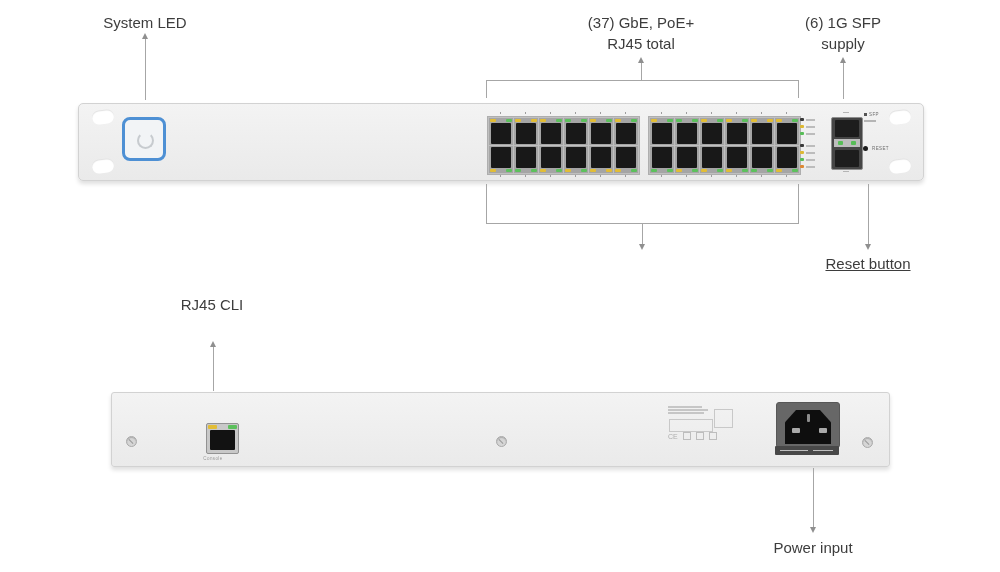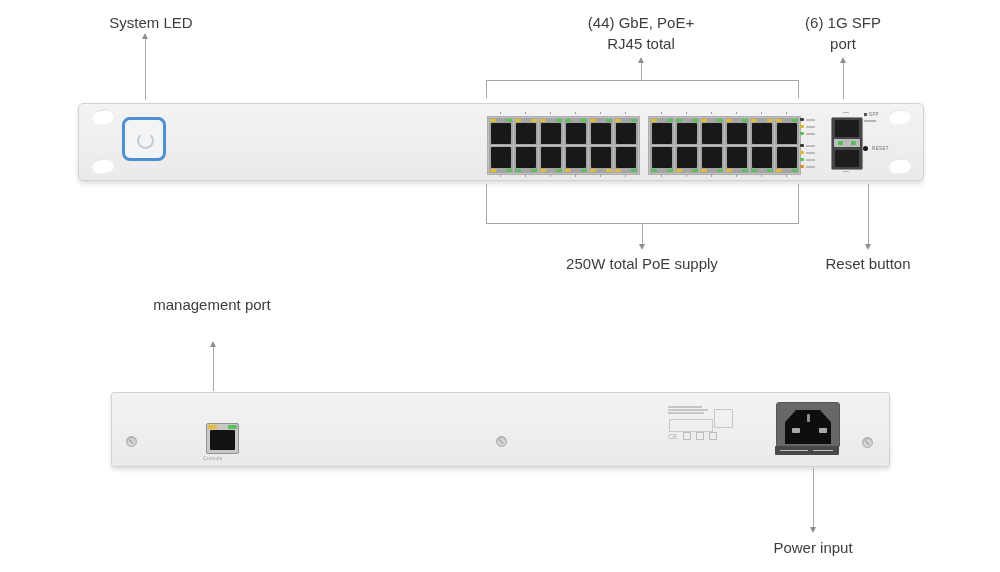--- a/index.html
+++ b/index.html
@@ -71,35 +71,35 @@
   .power-slot{position:absolute;width:8px;height:5px;background:#a9a9a9;border-radius:1px;}
   .power-pin{position:absolute;width:3px;height:8px;background:#8d8d8d;border-radius:1px;}
   .power-strip{position:absolute;left:775px;top:446px;width:64px;height:9px;background:#484848;border-radius:1px;}
   .power-strip i{position:absolute;top:3.5px;height:1.5px;background:rgba(255,255,255,.65);}
 </style>
 </head>
 <body>
 
 <div class="canvas">
 
-  <div class="lbl" style="left:151px;top:12px;text-align:center;">System LED</div>
+  <div class="lbl" style="left:145px;top:12px;text-align:center;">System LED</div>
   <div class="arr arr-up" style="left:145px;top:33px;"></div>
   <div class="vline" style="left:145px;top:39px;height:61px;"></div>
 
   <div class="lbl" style="left:641px;top:12px;">
-    <div>(44) GbE, PoE+</div>
+    <div>(37) GbE, PoE+</div>
     <div>RJ45 total</div>
   </div>
   <div class="arr arr-up" style="left:641px;top:57px;"></div>
   <div class="vline" style="left:641px;top:63px;height:17px;"></div>
   <div class="bracket-down" style="left:486px;top:80px;width:311px;height:17px;"></div>
 
   <div class="lbl" style="left:843px;top:12px;">
     <div>(6) 1G SFP</div>
-    <div>port</div>
+    <div>supply</div>
   </div>
   <div class="arr arr-up" style="left:843px;top:57px;"></div>
   <div class="vline" style="left:843px;top:63px;height:36px;"></div>
 
   <div class="chassis" style="left:78px;top:103px;width:844px;height:76px;">
 
     <div class="slot" style="left:13px;top:6px;"></div>
     <div class="slot" style="left:13px;top:55px;"></div>
     <div class="slot" style="left:810px;top:6px;"></div>
     <div class="slot" style="left:810px;top:55px;"></div>
@@ -304,28 +304,27 @@
   <div class="microbar" style="left:864px;top:113px;width:3px;height:3px;background:#555;"></div>
   <div class="tinytext" style="left:869px;top:112px;">SFP</div>
   <div class="microbar" style="left:864px;top:120px;width:12px;height:1.5px;"></div>
 
   <div class="reset-dot" style="left:863px;top:146px;"></div>
   <div class="tinytext" style="left:872px;top:146px;">RESET</div>
 
   <div class="bracket-up" style="left:486px;top:184px;width:311px;height:39px;"></div>
   <div class="vline" style="left:642px;top:224px;height:20px;"></div>
   <div class="arr arr-down" style="left:642px;top:244px;"></div>
-  <div class="lbl" style="left:642px;top:253px;">250W total PoE supply</div>
 
   <div class="vline" style="left:868px;top:184px;height:60px;"></div>
   <div class="arr arr-down" style="left:868px;top:244px;"></div>
-  <div class="lbl" style="left:868px;top:253px;">Reset button</div>
+  <div class="lbl" style="left:868px;top:253px;text-decoration:underline;">Reset button</div>
 
   <div class="lbl" style="left:212px;top:294px;">
-    <div>management port</div>
+    <div>RJ45 CLI</div>
   </div>
   <div class="arr arr-up" style="left:213px;top:341px;"></div>
   <div class="vline" style="left:213px;top:347px;height:44px;"></div>
 
   <div class="chassis" style="left:111px;top:392px;width:777px;height:73px;border-radius:3px;"></div>
 
   <div class="screw" style="left:126px;top:436px;">
       <i></i>
     </div>
   <div class="screw" style="left:496px;top:436px;">

